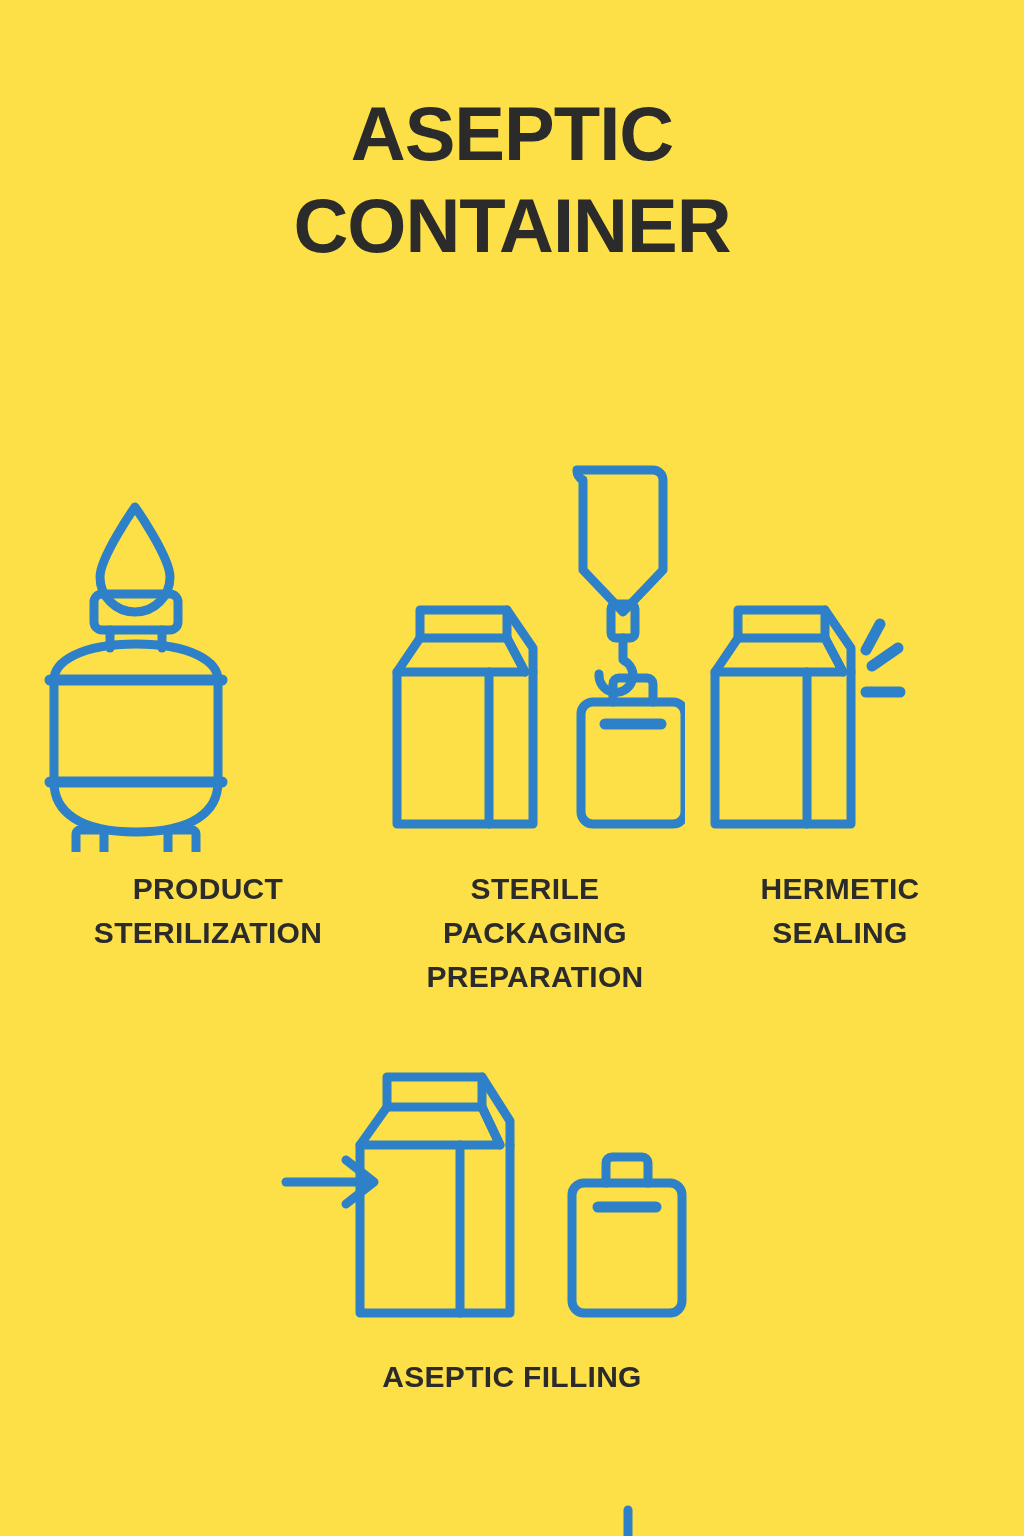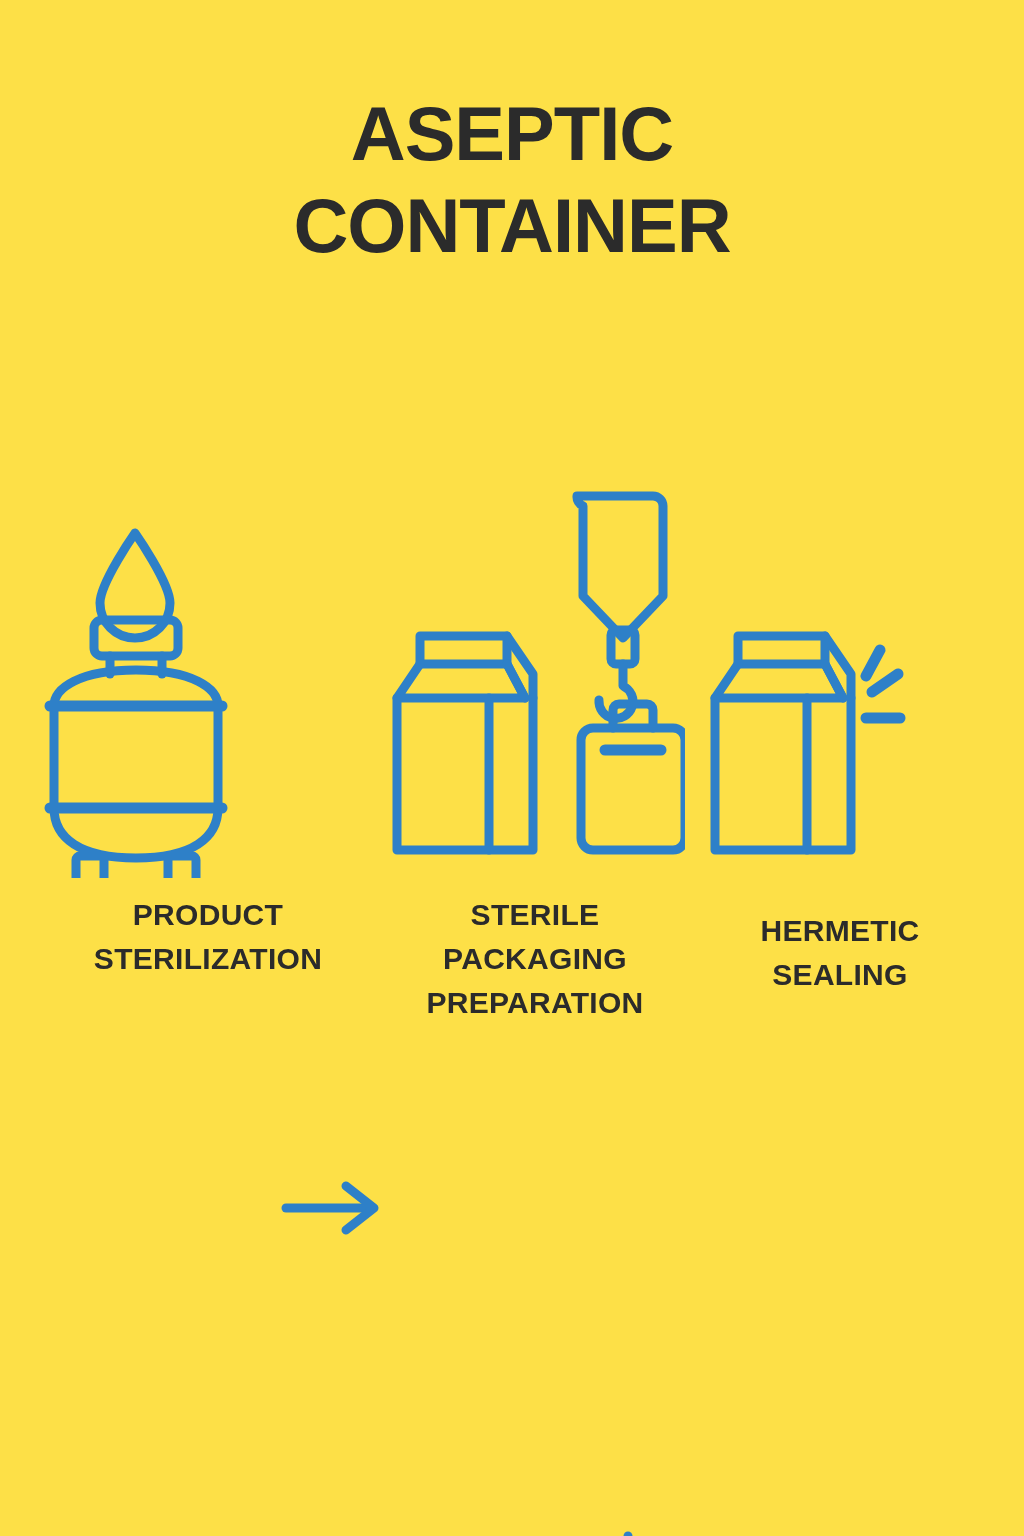--- a/index.html
+++ b/index.html
@@ -38,21 +38,21 @@
     line-height: 92px;
     letter-spacing: -1px;
     color: #2b2b2b;
     white-space: nowrap;
   }
 
   
   .steps-row {
     position: absolute;
     left: 0;
-    top: 478px;
+    top: 452px;
     width: 976px;
     height: 570px;
   }
   .step {
     position: absolute;
     text-align: center;
   }
   .step-art {
     position: relative;
   }
@@ -67,21 +67,21 @@
   }
 
   
   #step-1 { left: 28px;  top: 0px;   width: 360px; }
   #step-2 { left: 385px; top: 0px;   width: 300px; }
   #step-3 { left: 690px; top: 0px;   width: 300px; }
   #step-4 { left: 282px; top: 585px; width: 460px; }
 
   #step-1 .step-label { position: absolute; left: 0; top: 415px; width: 360px; }
   #step-2 .step-label { position: absolute; left: 0; top: 415px; width: 300px; }
-  #step-3 .step-label { position: absolute; left: 0; top: 415px; width: 300px; margin-top: 16px; }
+  #step-3 .step-label { position: absolute; left: 0; top: 415px; width: 300px; }
   #step-4 .step-label { position: absolute; left: 0; top: 318px; width: 460px; }
 
   .svg-art { display: block; }
 
   .arrow-h {
     position: absolute;
     left: 278px;
     top: 700px;
   }
   .arrow-v {
@@ -207,15 +207,39 @@
 
     <div class="arrow-v">
       <svg width="80" height="110" viewBox="0 0 80 110">
         <g fill="none" stroke="#2e80c8" stroke-width="9" stroke-linecap="round" stroke-linejoin="round">
           <path d="M 40 8 L 40 90"></path>
           <path d="M 14 66 L 40 98 L 66 66"></path>
         </g>
       </svg>
     </div>
 
+    <div class="step" id="step-4">
+      <div class="step-art">
+        <svg class="svg-art" width="460" height="300" viewBox="0 0 460 300">
+          <g fill="none" stroke="#2e80c8" stroke-width="9" stroke-linecap="round" stroke-linejoin="round">
+
+            <g>
+              <path d="M 105 40 L 200 40 L 200 70 L 105 70 Z"></path>
+              <path d="M 105 70 L 78 108 L 218 108 L 200 70"></path>
+              <path d="M 200 40 L 228 84 L 228 108"></path>
+              <path d="M 200 70 L 218 108"></path>
+              <path d="M 78 108 L 78 276 L 228 276 L 228 108"></path>
+              <path d="M 178 108 L 178 276"></path>
+            </g>
+
+            <g>
+              <rect x="290" y="146" width="110" height="130" rx="12"></rect>
+              <path d="M 324 146 L 324 126 A 6 6 0 0 1 330 120 L 360 120 A 6 6 0 0 1 366 126 L 366 146"></path>
+              <path d="M 316 170 L 374 170" stroke-width="11"></path>
+            </g>
+          </g>
+        </svg>
+      </div>
+      <div class="step-label">ASEPTIC FILLING</div>
+    </div>
 
   </div>
 </div>
 
 </body></html>

